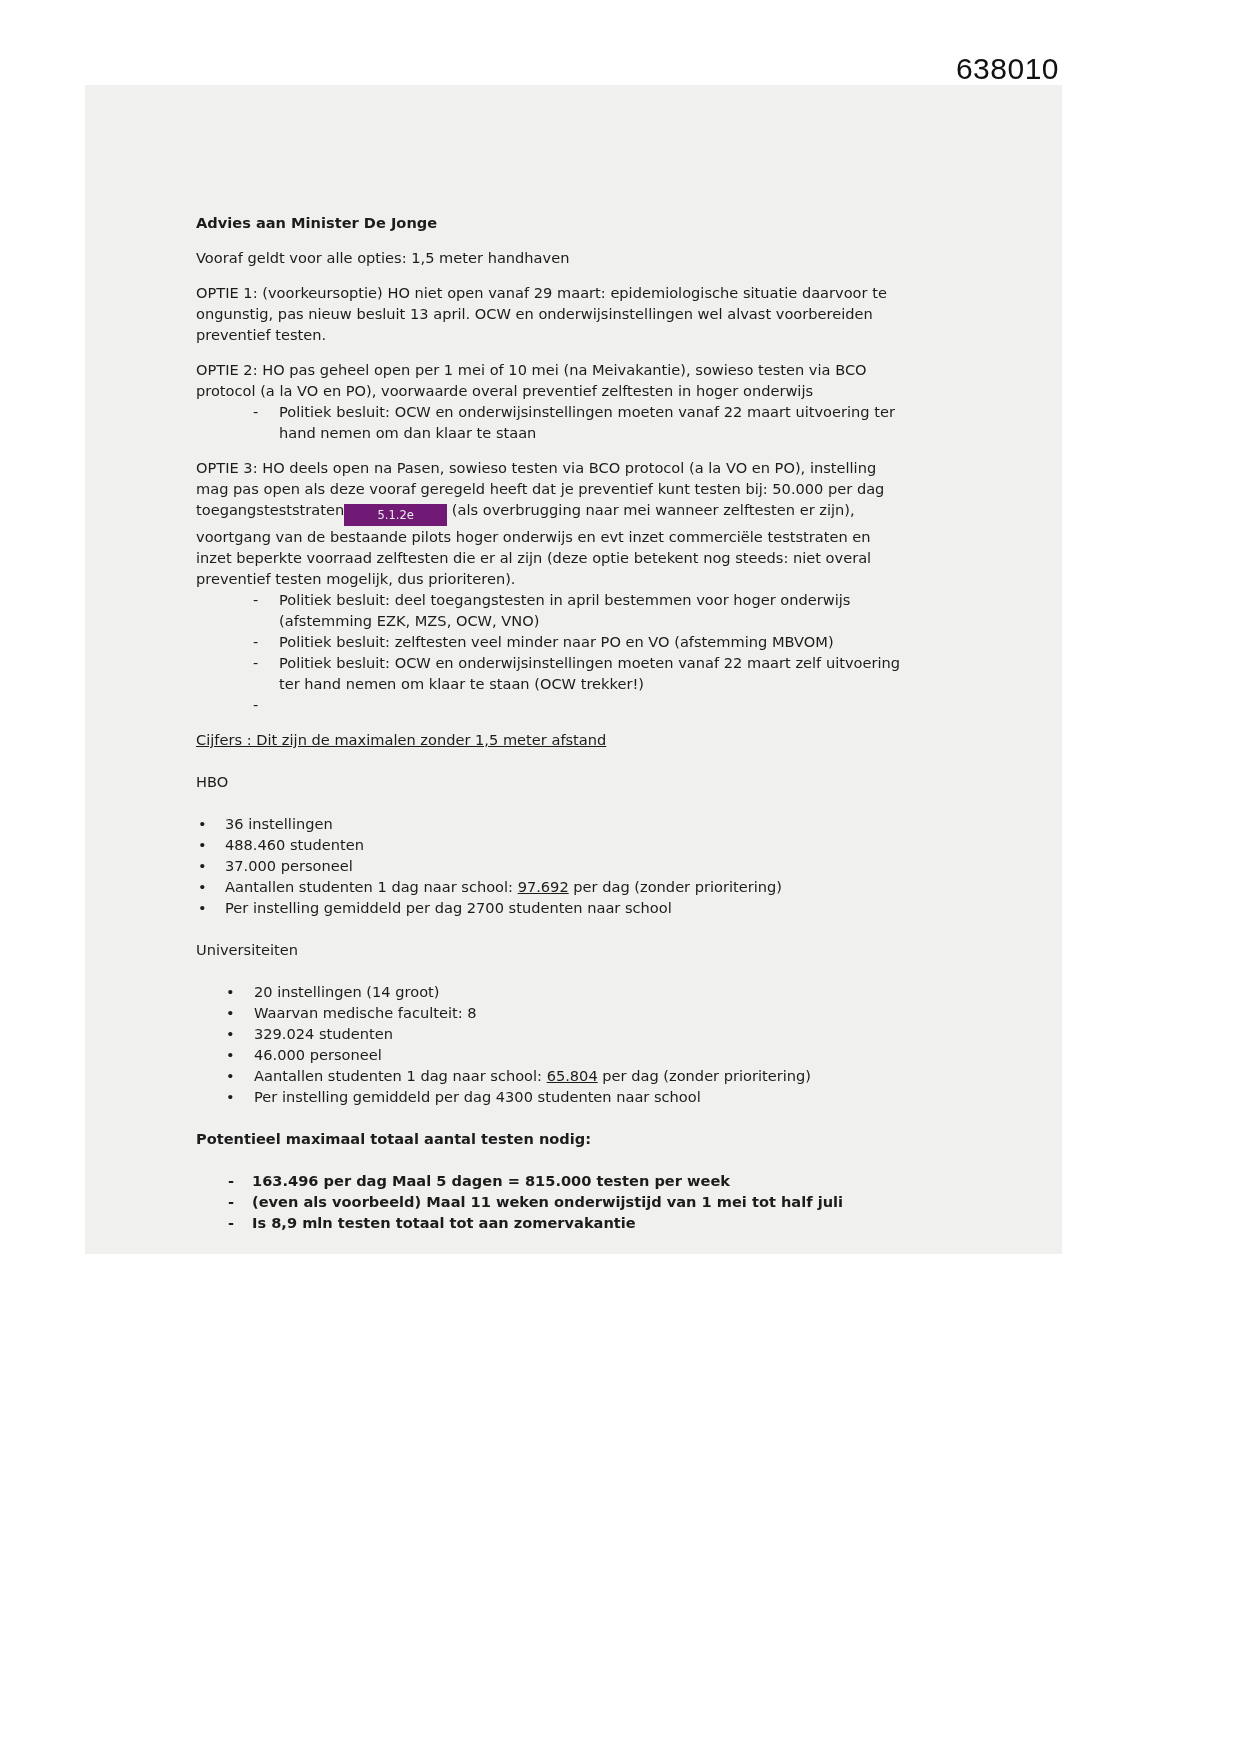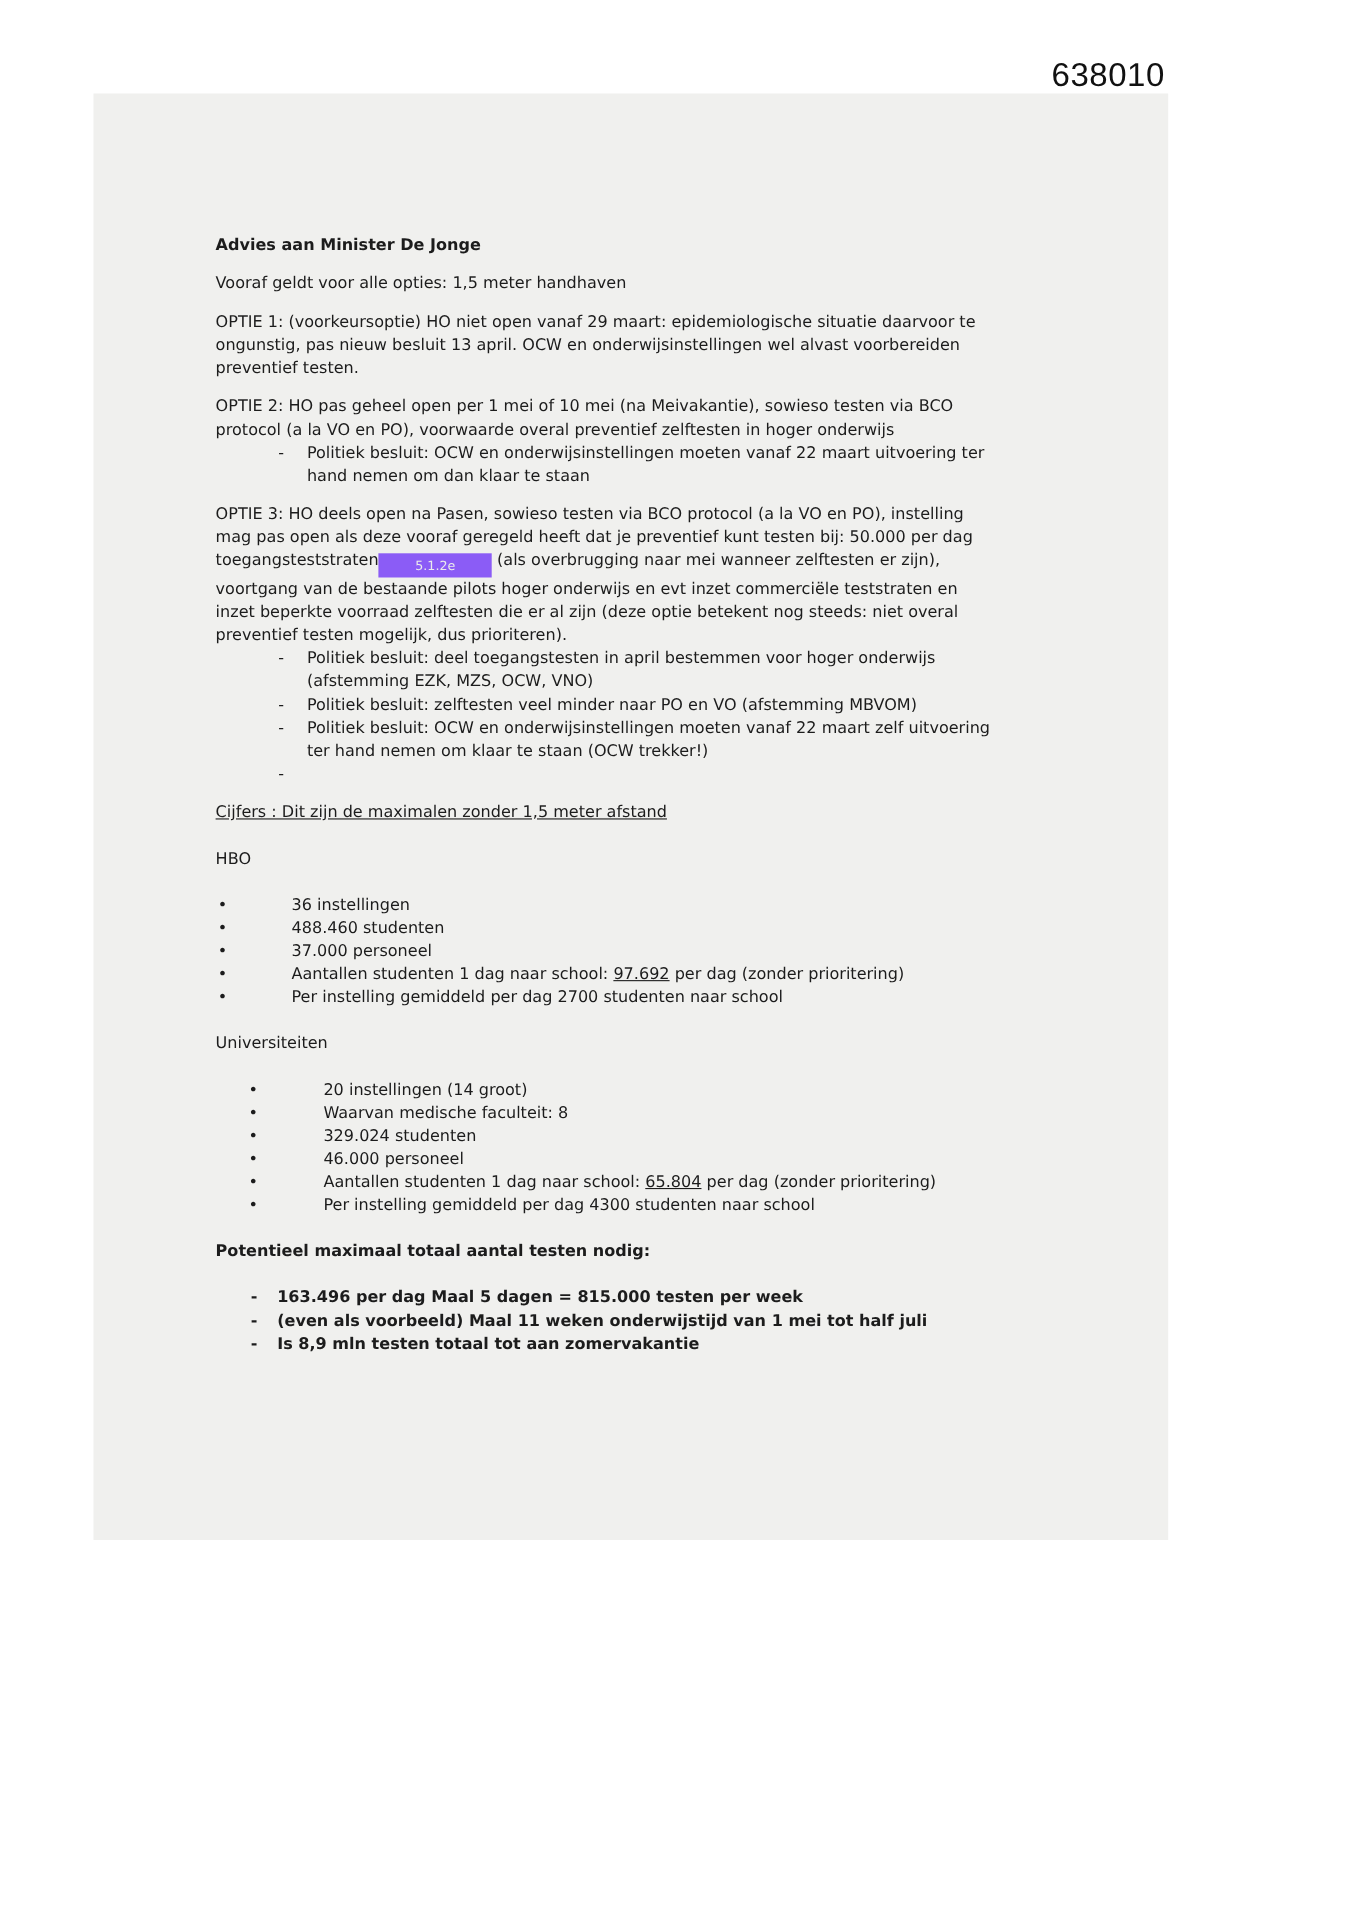--- a/index.html
+++ b/index.html
@@ -3,21 +3,21 @@
 <meta charset="utf-8">
 <style>
   html, body {
     margin: 0;
     padding: 0;
     background: #ffffff;
   }
   .canvas {
     position: relative;
     width: 1241px;
-    height: 1400px;
+    height: 1254px;
     background: #ffffff;
     font-family: "DejaVu Sans", sans-serif;
     color: #1c1c1c;
     overflow: hidden;
   }
   .doc-number {
     position: absolute;
     top: 52px;
     right: 182px;
     font-family: "Liberation Sans", sans-serif;
@@ -51,32 +51,32 @@
   .dash-row { display: flex; }
   .dash-row .marker {
     flex: 0 0 26px;
     margin-left: 57px;
   }
   .dash-row .txt { flex: 1; }
 
   
   .bullet-row { display: flex; }
   .bullet-row .marker { flex: 0 0 27px; margin-left: 2px; }
-  .bullet-row .txt { flex: 1; margin-left: 40px; }
+  .bullet-row .txt { flex: 1; }
   .bullet-list-uni .bullet-row .marker { flex: 0 0 28px; margin-left: 30px; }
 
   
   .bold-dash .dash-row .marker { flex: 0 0 24px; margin-left: 32px; }
 
   .redaction {
     display: inline-block;
     width: 103px;
     height: 22px;
     line-height: 22px;
-    background: #8b5cf6;
+    background: #701a75;
     color: #ebebeb;
     font-size: 11.5px;
     text-align: center;
     vertical-align: -4px;
   }
 </style>
 </head>
 <body>
 
 <div class="canvas">

